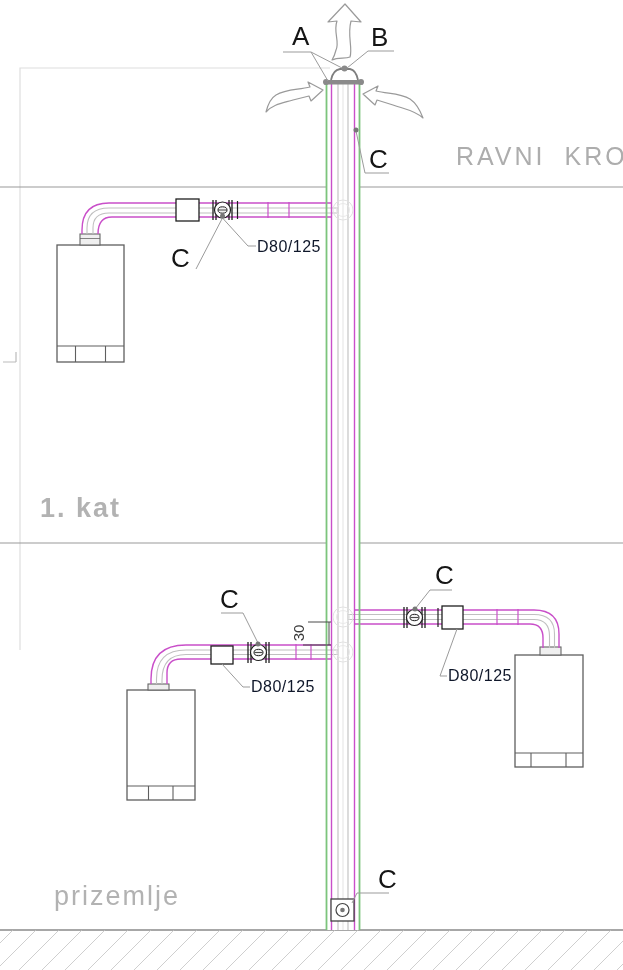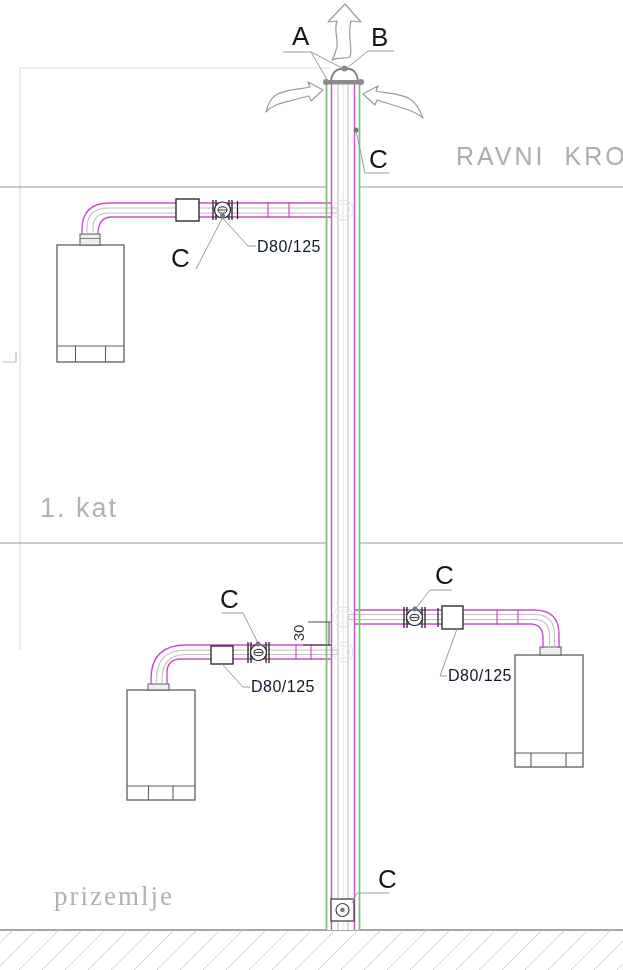--- a/index.html
+++ b/index.html
@@ -184,22 +184,22 @@
     <circle cx="258" cy="644" r="2.5"></circle>
     <circle cx="415" cy="609" r="2.5"></circle>
   </g>
 
   <g stroke="#4a4a4a" stroke-width="1" fill="none">
     <path d="M308,622 L331,622 M303,645 L331,645 M329,622 L329,645"></path>
   </g>
 </svg>
 
 <div class="lbl roofname" style="left:456px;top:144px;">RAVNI KROV</div>
-<div class="lbl floor" style="left:40px;top:495px;">1. kat</div>
-<div class="lbl floor" style="left:54px;top:883px;font-family:Liberation Serif, serif;">prizemlje</div>
+<div class="lbl floor" style="left:40px;top:495px;font-weight:bold;">1. kat</div>
+<div class="lbl floor" style="left:54px;top:883px;">prizemlje</div>
 
 <div class="lbl callout" style="left:292px;top:23px;">A</div>
 <div class="lbl callout" style="left:371px;top:24px;">B</div>
 <div class="lbl callout" style="left:369px;top:146px;">C</div>
 <div class="lbl callout" style="left:171px;top:245px;">C</div>
 <div class="lbl callout" style="left:435px;top:562px;">C</div>
 <div class="lbl callout" style="left:220px;top:586px;">C</div>
 <div class="lbl callout" style="left:378px;top:866px;">C</div>
 
 <div class="lbl size" style="left:257px;top:239px;">D80/125</div>

